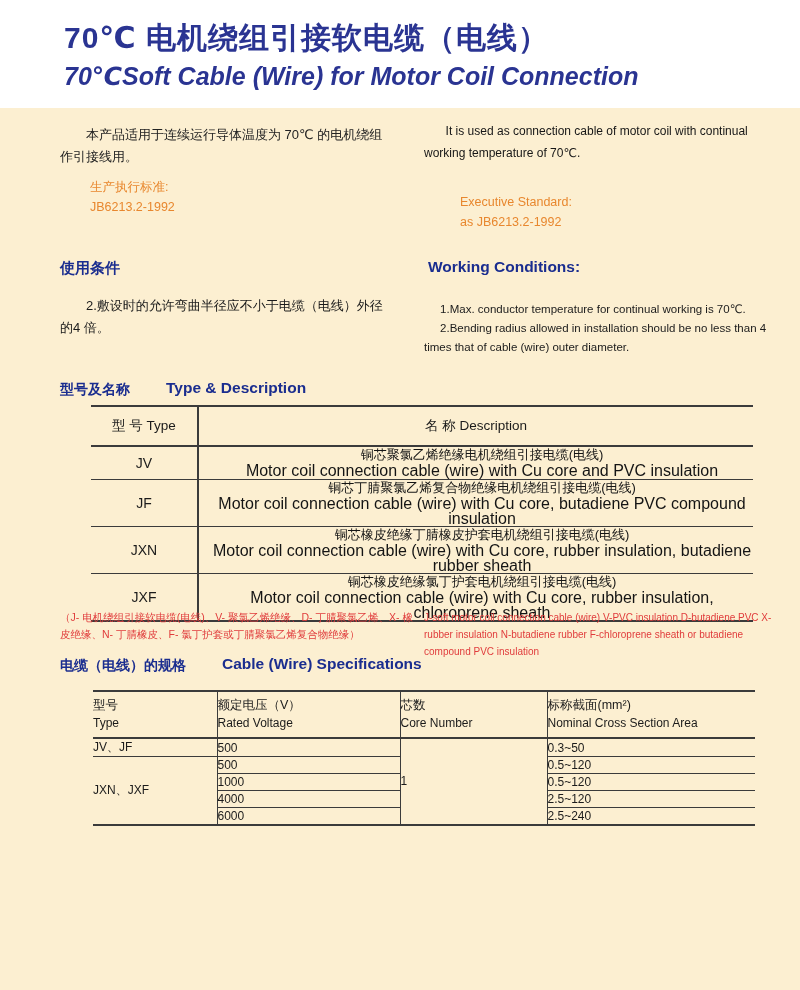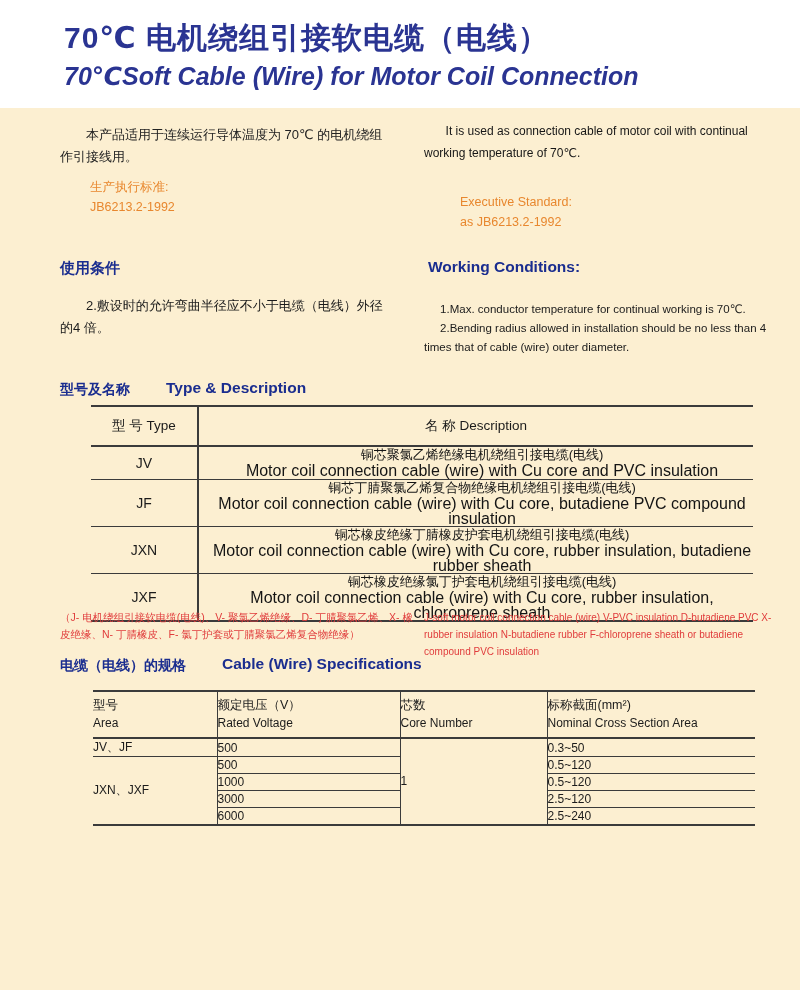--- a/index.html
+++ b/index.html
@@ -160,21 +160,21 @@
     <colgroup>
         <col class="c1">
         <col class="c2">
         <col class="c3">
         <col class="c4">
       </colgroup>
     <thead>
       <tr>
         <th>
           <div class="h-zh">型号</div>
-          <div class="h-en">Area</div>
+          <div class="h-en">Type</div>
         </th>
         <th>
           <div class="h-zh">额定电压（V）</div>
           <div class="h-en">Rated Voltage</div>
         </th>
         <th>
           <div class="h-zh">芯数</div>
           <div class="h-en">Core Number</div>
         </th>
         <th>
@@ -193,21 +193,21 @@
       <tr>
         <td rowspan="4" class="merged">JXN、JXF</td>
         <td>500</td>
         <td class="c-last">0.5~120</td>
       </tr>
       <tr>
         <td>1000</td>
         <td class="c-last">0.5~120</td>
       </tr>
       <tr>
-        <td>3000</td>
+        <td>4000</td>
         <td class="c-last">2.5~120</td>
       </tr>
       <tr class="last">
         <td>6000</td>
         <td class="c-last">2.5~240</td>
       </tr>
     </tbody>
   </table>
 </div>
 

